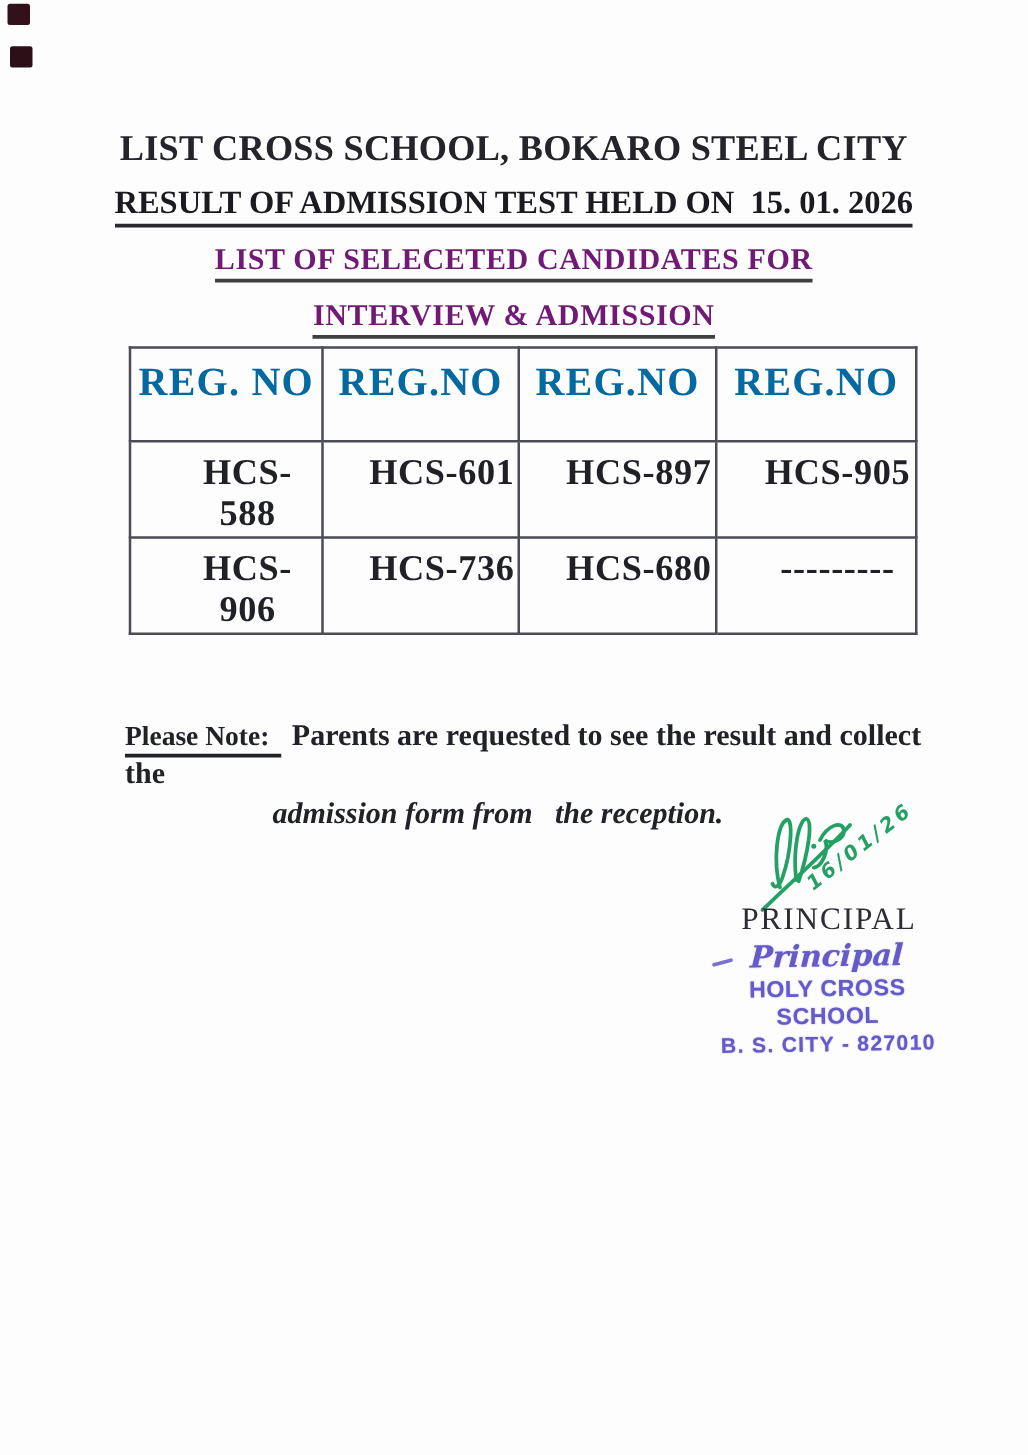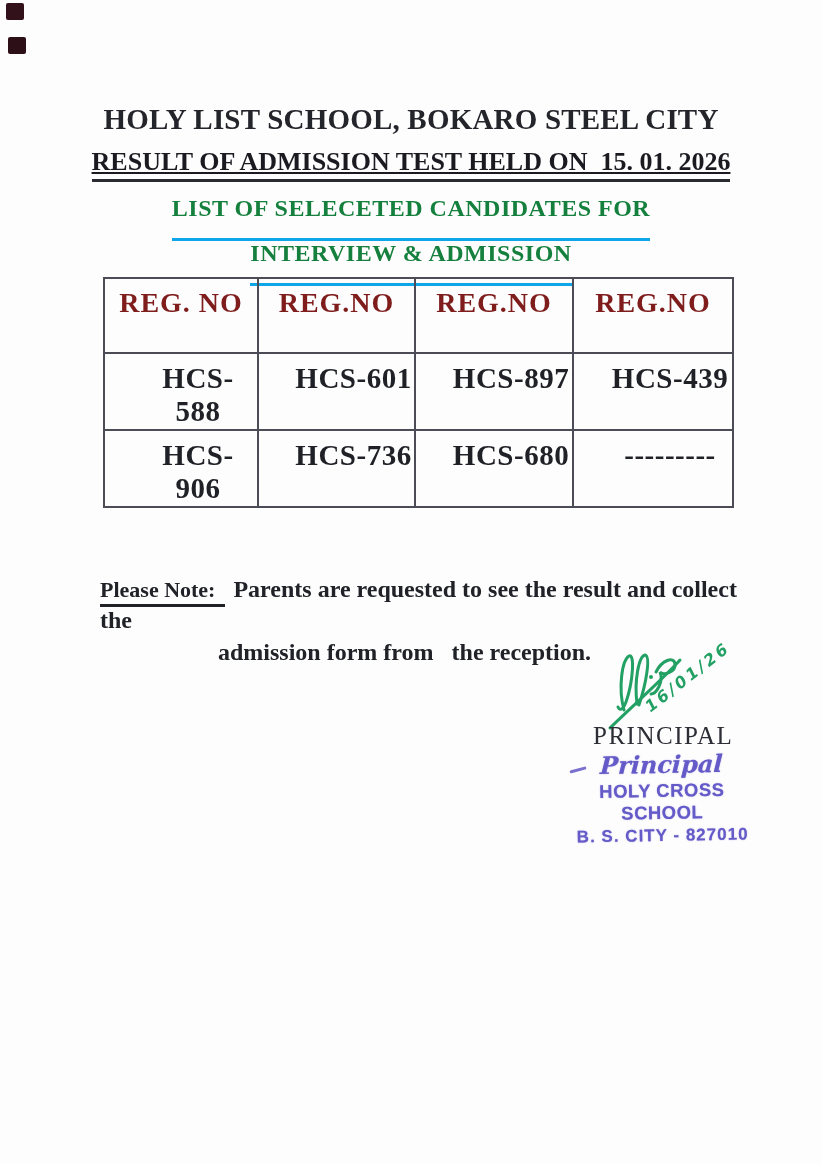--- a/index.html
+++ b/index.html
@@ -20,60 +20,60 @@
   .scan-mark.m2{left:8px;top:37px;width:18px;height:17px;background:#2d0f17;}
 
   .school-title{
     top:103px;
     font-size:29px;font-weight:bold;color:#24242b;letter-spacing:0.2px;
   }
   .result-line{top:147px;}
   .result-line span{
     display:inline-block;
     font-size:26px;font-weight:bold;color:#1a1a20;
-    border-bottom:3px solid #2a2a31;padding-bottom:2px;text-decoration:underline;
+    border-bottom:3px solid #2a2a31;padding-bottom:2px;
   }
   .list-line1{top:195px;}
   .list-line2{top:240px;}
   .list-line1 span,.list-line2 span{
     display:inline-block;
-    font-size:24px;font-weight:bold;color:#15803d;
+    font-size:24px;font-weight:bold;color:#701a75;
     letter-spacing:0.5px;
-    border-bottom:3px solid #0ea5e9;padding-bottom:16px;
+    border-bottom:3px solid #404040;padding-bottom:1px;
   }
 
   .result-table{
     position:absolute;left:103px;top:277px;
     border-collapse:collapse;table-layout:fixed;
   }
   .result-table td{
     border:2px solid #4b4c55;
     vertical-align:top;text-align:center;
     padding:8px 2px 0 2px;
     box-sizing:border-box;
   }
   .result-table .hdr-row td{height:75px;}
   .result-table .data-row td{height:77px;}
   .result-table .hdr-cell{
-    font-size:28px;font-weight:bold;color:#7f1d1d;letter-spacing:1px;margin-left:28px;
+    font-size:32px;font-weight:bold;color:#0369a1;letter-spacing:1px;margin-left:28px;
   }
   .result-table .val-cell{
     font-size:29px;font-weight:bold;color:#1f2127;letter-spacing:0.5px;padding-left:36px;
   }
 
   .note{position:absolute;left:100px;top:576px;width:650px;color:#202228;}
   .note-label{
     display:inline-block;
     font-size:22px;font-weight:bold;
     border-bottom:3px solid #202228;
     padding-right:10px;padding-bottom:1px;
     margin-right:8px;
   }
   .note-text{font-size:24px;font-weight:bold;}
-  .note-line2{display:block;margin-left:118px;margin-top:5px;}
+  .note-line2{display:block;margin-left:118px;margin-top:5px;font-style:italic;}
 
   .sig-area{position:absolute;left:598px;top:642px;width:170px;height:100px;}
   .sig-svg{position:absolute;left:6px;top:2px;}
   .sig-date{
     position:absolute;left:55px;top:55px;width:110px;
     transform:rotate(-38deg);transform-origin:0 100%;
     font-family:"DejaVu Sans", sans-serif;
     font-style:italic;font-size:16px;font-weight:bold;
     letter-spacing:3px;color:#23a164;
   }
@@ -106,21 +106,21 @@
   }
 </style>
 </head>
 <body>
 
 <div class="page">
 
   <div class="scan-mark m1"></div>
   <div class="scan-mark m2"></div>
 
-  <div class="centered school-title">HOLY LIST SCHOOL, BOKARO STEEL CITY</div>
+  <div class="centered school-title">LIST CROSS SCHOOL, BOKARO STEEL CITY</div>
 
   <div class="centered result-line">
     <span class="pre">RESULT OF ADMISSION TEST HELD ON  15. 01. 2026</span>
   </div>
 
   <div class="centered list-line1">
     <span>LIST OF SELECETED CANDIDATES FOR</span>
   </div>
   <div class="centered list-line2">
     <span>INTERVIEW &amp; ADMISSION</span>
@@ -137,21 +137,21 @@
         <tr class="hdr-row">
       <td class="hdr-cell">REG. NO</td>
       <td class="hdr-cell">REG.NO</td>
       <td class="hdr-cell">REG.NO</td>
       <td class="hdr-cell">REG.NO</td>
     </tr>
     <tr class="data-row">
       <td class="val-cell">HCS-588</td>
       <td class="val-cell">HCS-601</td>
       <td class="val-cell">HCS-897</td>
-      <td class="val-cell">HCS-439</td>
+      <td class="val-cell">HCS-905</td>
     </tr>
     <tr class="data-row">
       <td class="val-cell">HCS-906</td>
       <td class="val-cell">HCS-736</td>
       <td class="val-cell">HCS-680</td>
       <td class="val-cell">---------</td>
     </tr>
   </tbody>
     </table>
 

